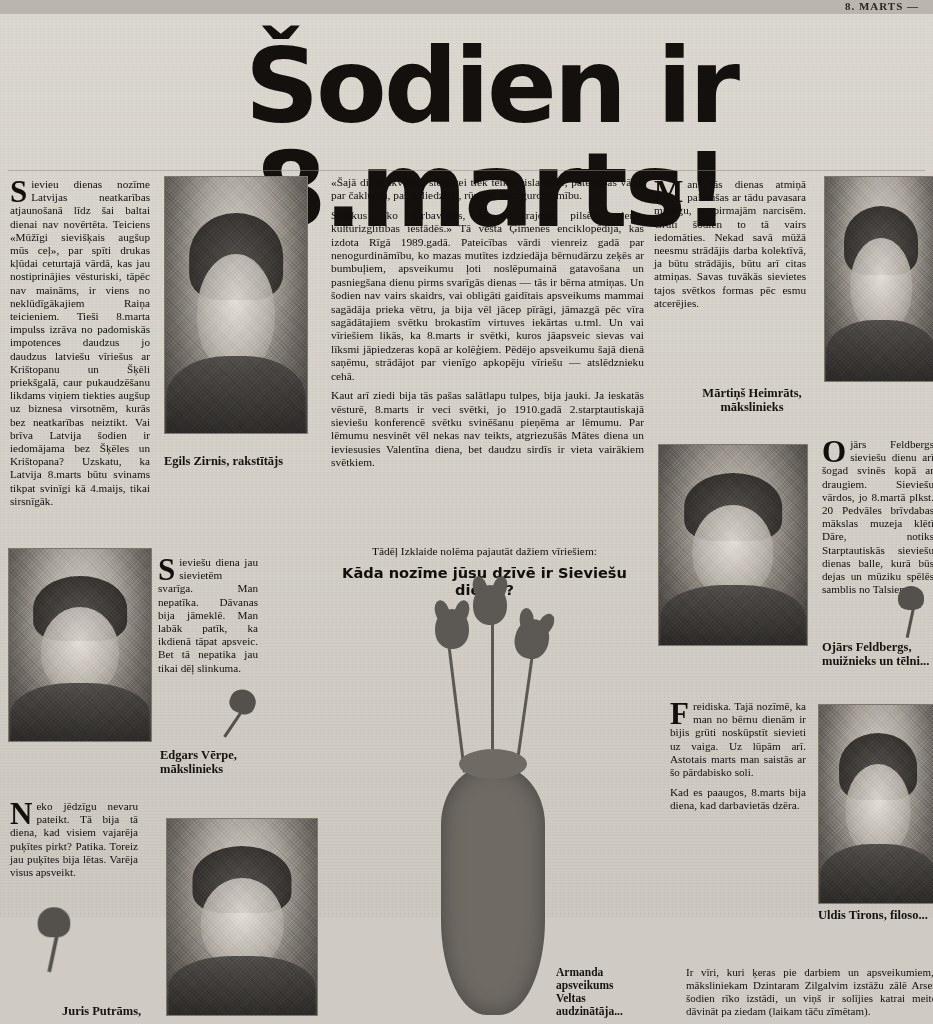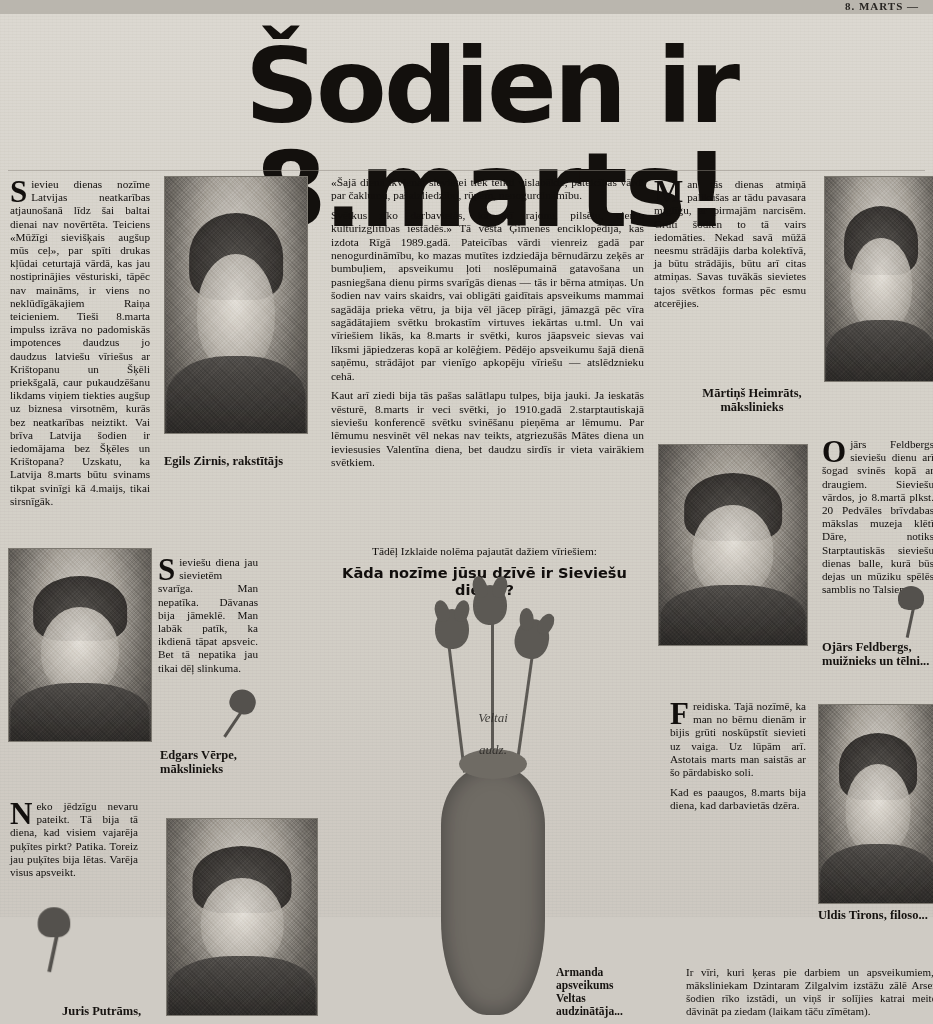--- a/index.html
+++ b/index.html
@@ -230,22 +230,20 @@
   </div>
 
   <div class="tulip">
     <div class="stem" style="left:72px;top:56px;height:132px;transform:rotate(-7deg);"></div>
     <div class="stem" style="left:108px;top:34px;height:154px;"></div>
     <div class="stem" style="left:140px;top:62px;height:128px;transform:rotate(8deg);"></div>
     <div class="bloom" style="left:52px;top:24px;"></div>
     <div class="bloom" style="left:90px;top:0px;"></div>
     <div class="bloom" style="left:132px;top:34px;transform:rotate(14deg);"></div>
     <div class="vase"></div>
-    <div class="vtext">Veltai</div>
-    <div class="vtext" style="top:150px;">audz.</div>
   </div>
   <div class="caption" style="left:556px;top:966px;width:110px;white-space:pre-line;font-weight:bold;font-size:11.5px;line-height:13px;">Armanda
 apsveikums
 Veltas
 audzinātāja...</div>
 
   <div class="col" style="left:654px;top:178px;width:152px;">
     <p><span class="dropcap">M</span><span>an tās dienas atmiņā palikušas ar tādu pavasara miglīgu, ar pirmajām narcisēm. Grūti šodien to tā vairs iedomāties. Nekad savā mūžā neesmu strādājis darba kolektīvā, ja būtu strādājis, būtu arī citas atmiņas. Savas tuvākās sievietes tajos svētkos formas pēc esmu atcerējies.</span></p>
   </div>
   <div class="caption" style="left:672px;top:386px;width:160px;text-align:center;white-space:pre-line;">Mārtiņš Heimrāts,

